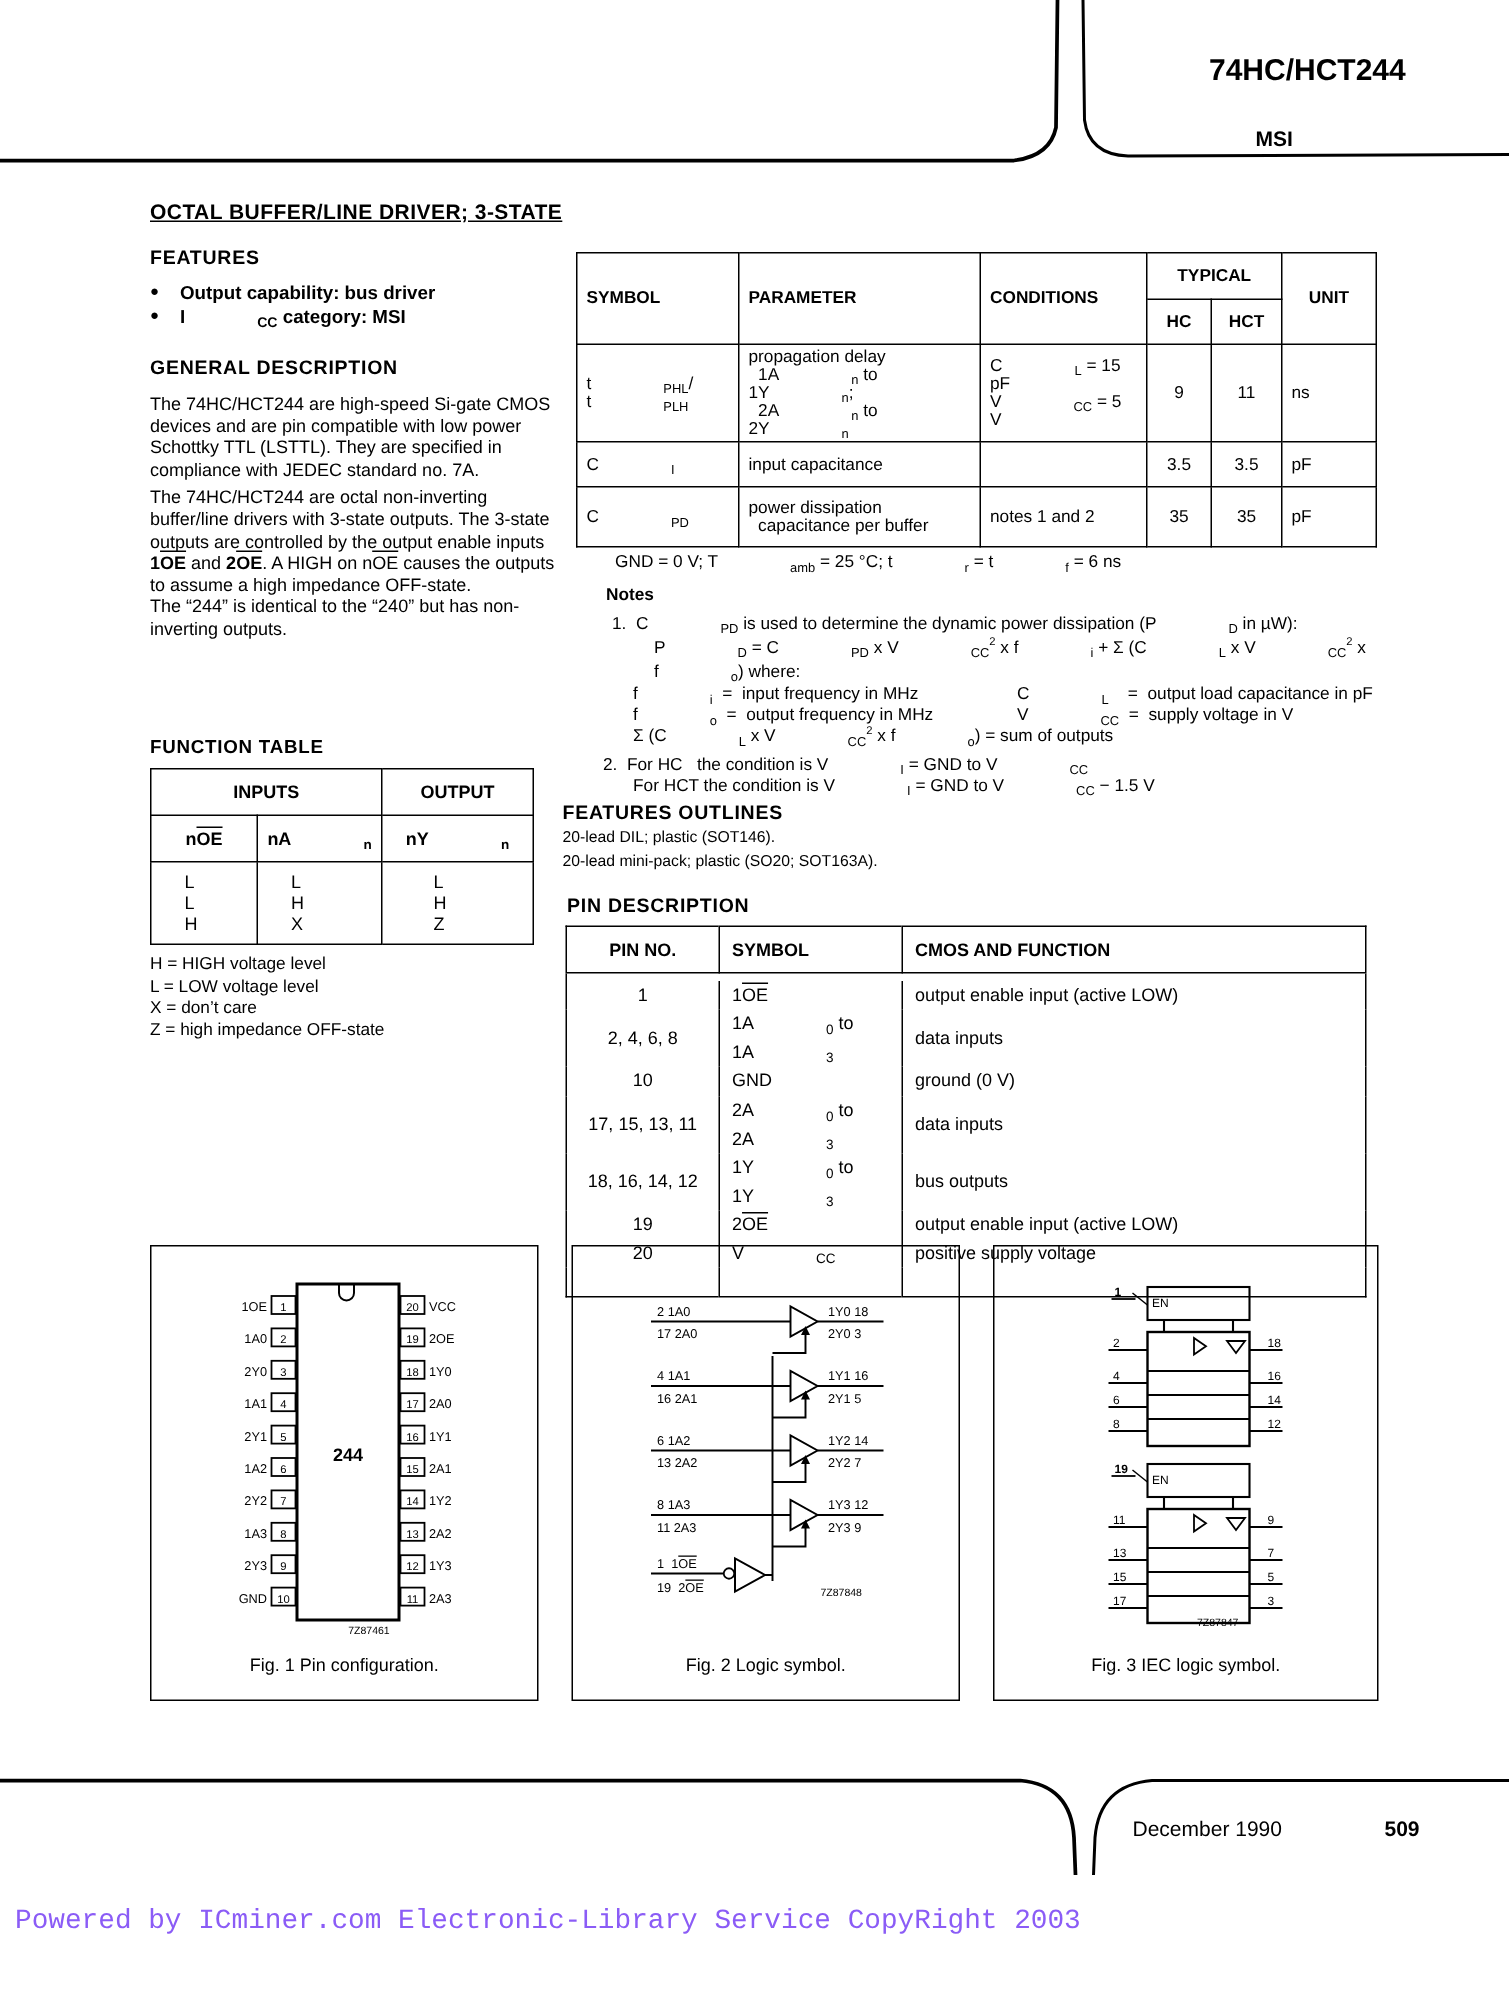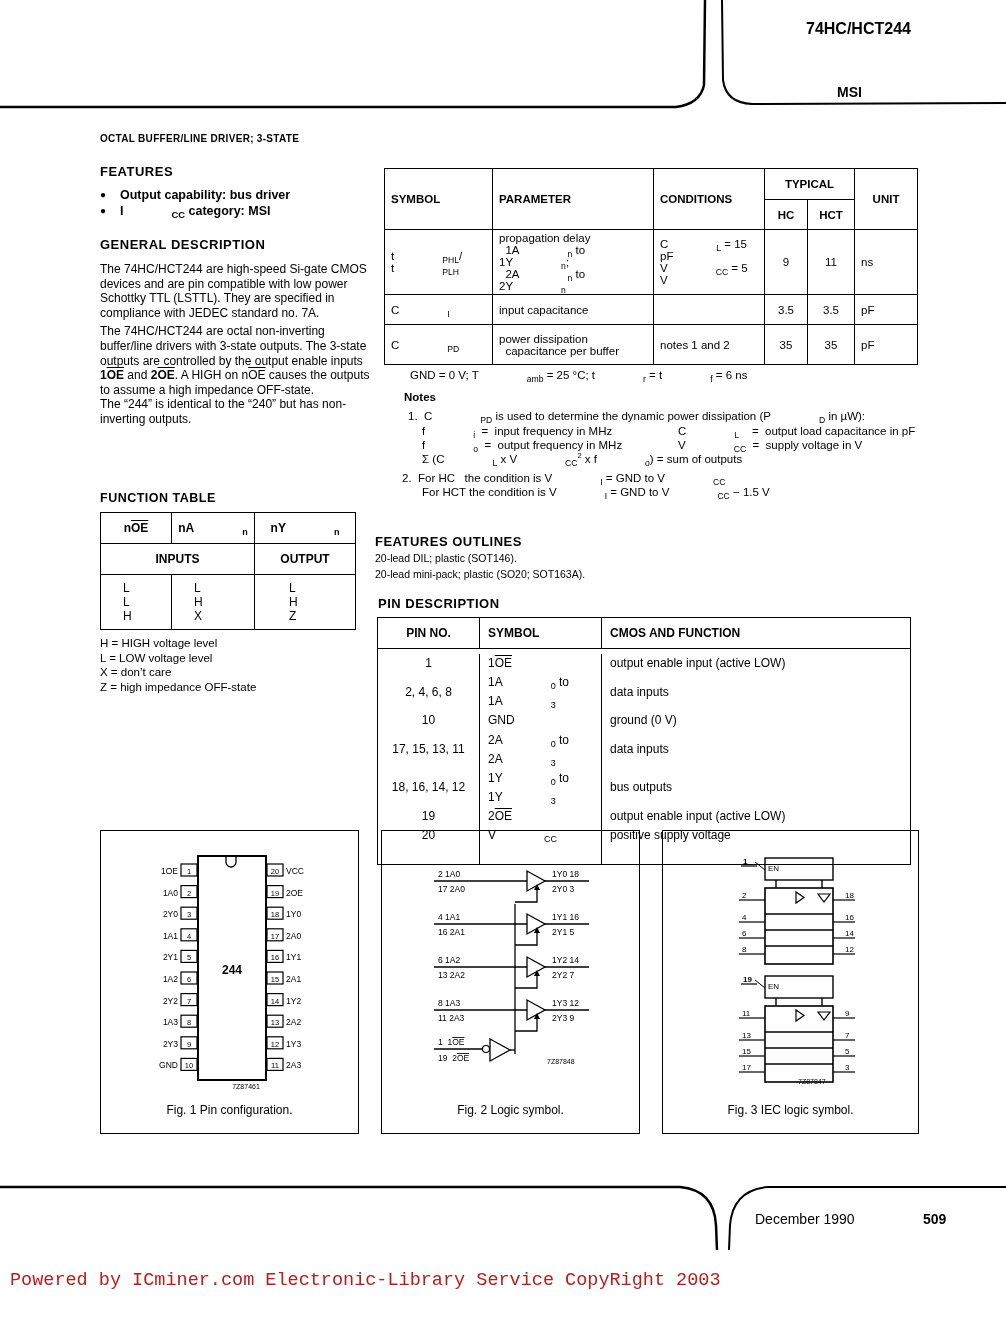--- a/index.html
+++ b/index.html
@@ -3,23 +3,23 @@
 <meta charset="utf-8">
 <style>
   html,body{margin:0;padding:0;background:#fff;}
   body{width:1006px;height:1335px;position:relative;overflow:hidden;color:#000;font-family:"Liberation Sans",sans-serif;}
   .abs{position:absolute;}
   .b{font-weight:bold;}
   sub{font-size:75%;vertical-align:-3px;line-height:0;padding-left:48px;}
   sup{font-size:65%;vertical-align:5px;line-height:0;}
   .ov{text-decoration:overline;}
   
-  .hdr-title{left:806px;top:20px;font-size:16px;font-weight:bold;}
+  .hdr-title{left:806px;top:36px;font-size:20px;font-weight:bold;}
   .hdr-sub{left:837px;top:84px;font-size:14px;font-weight:bold;}
-  .h1{left:100px;top:133px;font-size:10px;font-weight:bold;letter-spacing:0.3px;}
+  .h1{left:100px;top:133px;font-size:14px;font-weight:bold;letter-spacing:0.3px;text-decoration:underline;}
   .h2{font-size:13px;font-weight:bold;letter-spacing:0.5px;}
   .txt{font-size:12px;line-height:14.6px;}
   ul.feat{list-style:none;margin:0;padding:0;}
   ul.feat li{position:relative;padding-left:20px;font-size:12.5px;font-weight:bold;line-height:16px;}
   ul.feat li:before{content:"\25CF";position:absolute;left:0;top:0;font-size:10px;}
   table{border-collapse:collapse;}
   .ft{left:100px;top:512px;width:256px;}
   .ft td,.ft th{border:1.3px solid #000;font-size:12px;text-align:center;}
   .ft th{font-weight:bold;height:28px;}
   .ft td.vals{height:52px;line-height:14px;text-align:left;padding-left:22px;vertical-align:middle;}
@@ -33,21 +33,21 @@
   .pins{left:377px;top:617px;width:534px;}
   .pins th{border-bottom:1.3px solid #000;font-size:12px;font-weight:bold;text-align:left;padding:6px 8px;height:18px;}
   .pins td{font-size:12px;padding:0 8px;height:19.3px;line-height:19px;}
   .pins{border:1.3px solid #000;}
   .pins .c1{border-right:1.3px solid #000;width:85px;text-align:center;}
   .pins .c2{border-right:1.3px solid #000;width:105px;}
   .fig{border:1.5px solid #000;}
   .cap{position:absolute;font-size:12px;width:100%;text-align:center;}
   .footer{left:755px;top:1211px;font-size:14px;}
   .pageno{left:923px;top:1211px;font-size:14px;font-weight:bold;}
-  .powered{left:10px;top:1270px;font-family:"Liberation Mono",monospace;font-size:18.5px;color:#b91c1c;}
+  .powered{left:10px;top:1270px;font-family:"Liberation Mono",monospace;font-size:18.5px;color:#8b5cf6;}
   svg text{font-family:"Liberation Sans",sans-serif;}
 </style>
 </head>
 <body>
 
 <svg class="abs" style="left:0;top:0" width="1006" height="115">
   <path d="M0 107 L676 107 Q700 104 704 85 L705 0" fill="none" stroke="#000" stroke-width="2.5"></path>
   <path d="M722 0 L723 80 Q726 103 752 104 L1006 103" fill="none" stroke="#000" stroke-width="2"></path>
 </svg>
 <div class="abs hdr-title">74HC/HCT244</div>
@@ -65,27 +65,27 @@
 <div class="abs txt" style="left:100px;top:262px;width:270px">
   <div style="margin-bottom:4px">The 74HC/HCT244 are high-speed Si-gate CMOS devices and are pin compatible with low power Schottky TTL (LSTTL). They are specified in compliance with JEDEC standard no. 7A.</div>
   <div>The 74HC/HCT244 are octal non-inverting buffer/line drivers with 3-state outputs. The 3-state outputs are controlled by the output enable inputs <b>1<span class="ov">OE</span></b> and <b>2<span class="ov">OE</span></b>. A HIGH on n<span class="ov">OE</span> causes the outputs to assume a high impedance OFF-state.</div>
   <div>The “244” is identical to the “240” but has non-inverting outputs.</div>
 </div>
 
 <div class="abs h2" style="left:100px;top:491px;font-size:12.5px">FUNCTION TABLE</div>
 <table class="abs ft">
   <tbody>
       <tr>
+    <th colspan="2">INPUTS</th>
+    <th>OUTPUT</th>
+  </tr>
+  <tr>
     <th style="width:68px">n<span class="ov">OE</span></th>
     <th style="width:80px">nA<sub>n</sub></th>
     <th>nY<sub>n</sub></th>
-  </tr>
-  <tr>
-    <th colspan="2">INPUTS</th>
-    <th>OUTPUT</th>
   </tr>
   <tr>
     <td class="vals"><span>L</span><br><span>L</span><br><span>H</span></td>
     <td class="vals"><span>L</span><br><span>H</span><br><span>X</span></td>
     <td class="vals" style="padding-left:34px"><span>L</span><br><span>H</span><br><span>Z</span></td>
   </tr>
 </tbody>
   </table>
 <div class="abs legend">
   <div>H = HIGH voltage level</div>
@@ -131,20 +131,21 @@
     <td class="c">35</td>
     <td>pF</td>
   </tr>
 </tbody>
   </table>
 
 <div class="abs notes">
   <div style="padding-left:2px">GND = 0 V; T<sub>amb</sub> = 25 °C; t<sub>r</sub> = t<sub>f</sub> = 6 ns</div>
   <div class="b" style="margin-top:6px;margin-left:-4px">Notes</div>
   <div style="margin-top:3px">1.&nbsp; C<sub>PD</sub> is used to determine the dynamic power dissipation (P<sub>D</sub> in µW):</div>
+  <div style="padding-left:28px">P<sub>D</sub> = C<sub>PD</sub> x V<sub>CC</sub><sup>2</sup> x f<sub>i</sub> + Σ (C<sub>L</sub> x V<sub>CC</sub><sup>2</sup> x f<sub>o</sub>) where:</div>
   <div style="position:relative;height:46px;padding-left:14px;line-height:14px">
     <div>f<sub>i</sub> &nbsp;= &nbsp;input frequency in MHz</div>
     <div>f<sub>o</sub> &nbsp;= &nbsp;output frequency in MHz</div>
     <div>Σ (C<sub>L</sub> x V<sub>CC</sub><sup>2</sup> x f<sub>o</sub>) = sum of outputs</div>
     <div style="position:absolute;left:270px;top:0">C<sub>L</sub> &nbsp;&nbsp;&nbsp;= &nbsp;output load capacitance in pF</div>
     <div style="position:absolute;left:270px;top:14px">V<sub>CC</sub> &nbsp;= &nbsp;supply voltage in V</div>
   </div>
   <div style="margin-left:-6px">2.&nbsp; For HC &nbsp;&nbsp;the condition is V<sub>I</sub> = GND to V<sub>CC</sub></div>
   <div style="padding-left:14px;margin-top:-2px">For HCT the condition is V<sub>I</sub> = GND to V<sub>CC</sub> − 1.5 V</div>
 </div>

